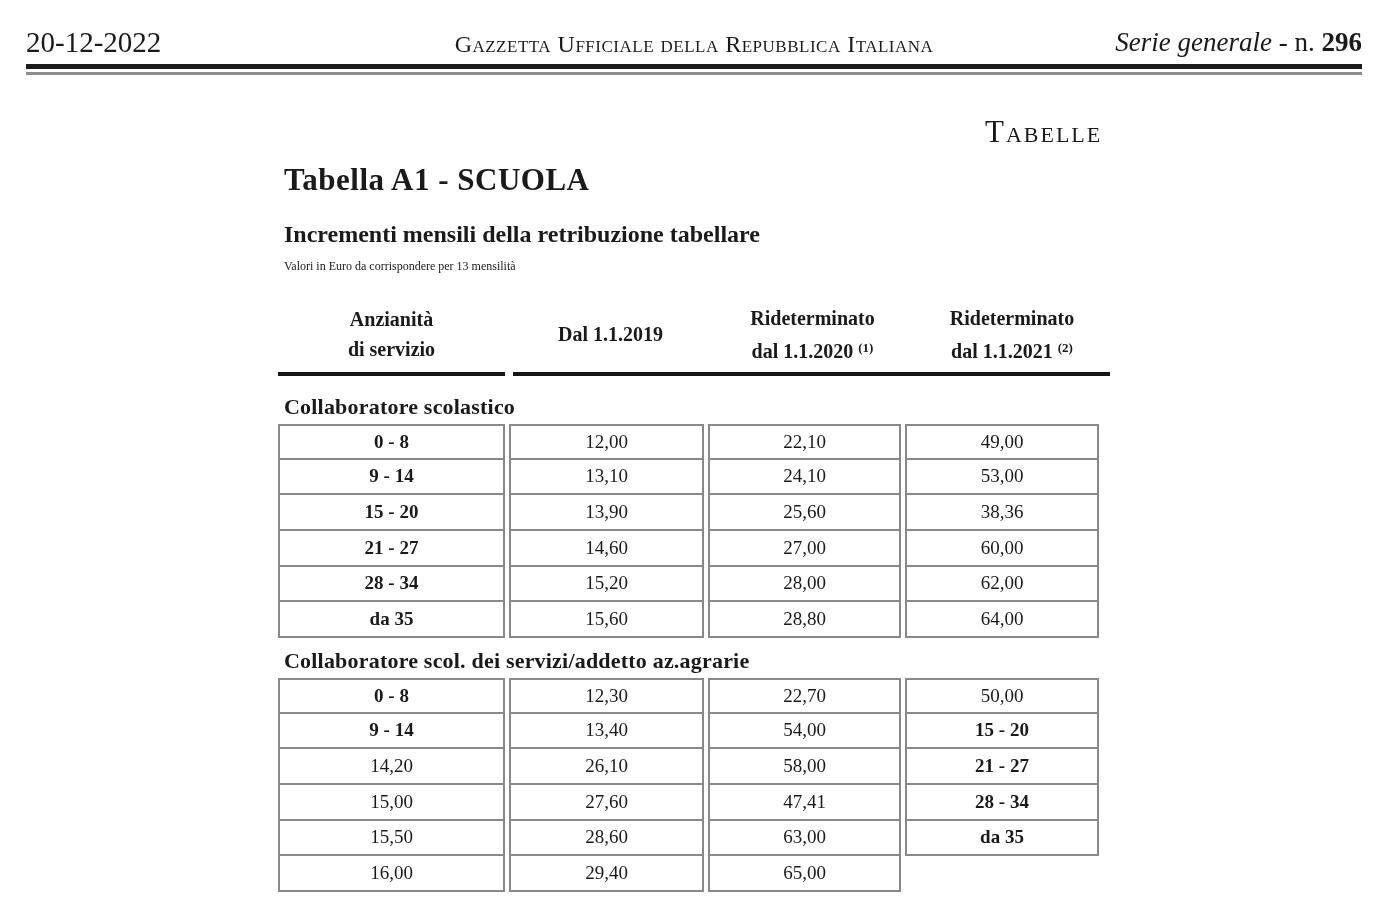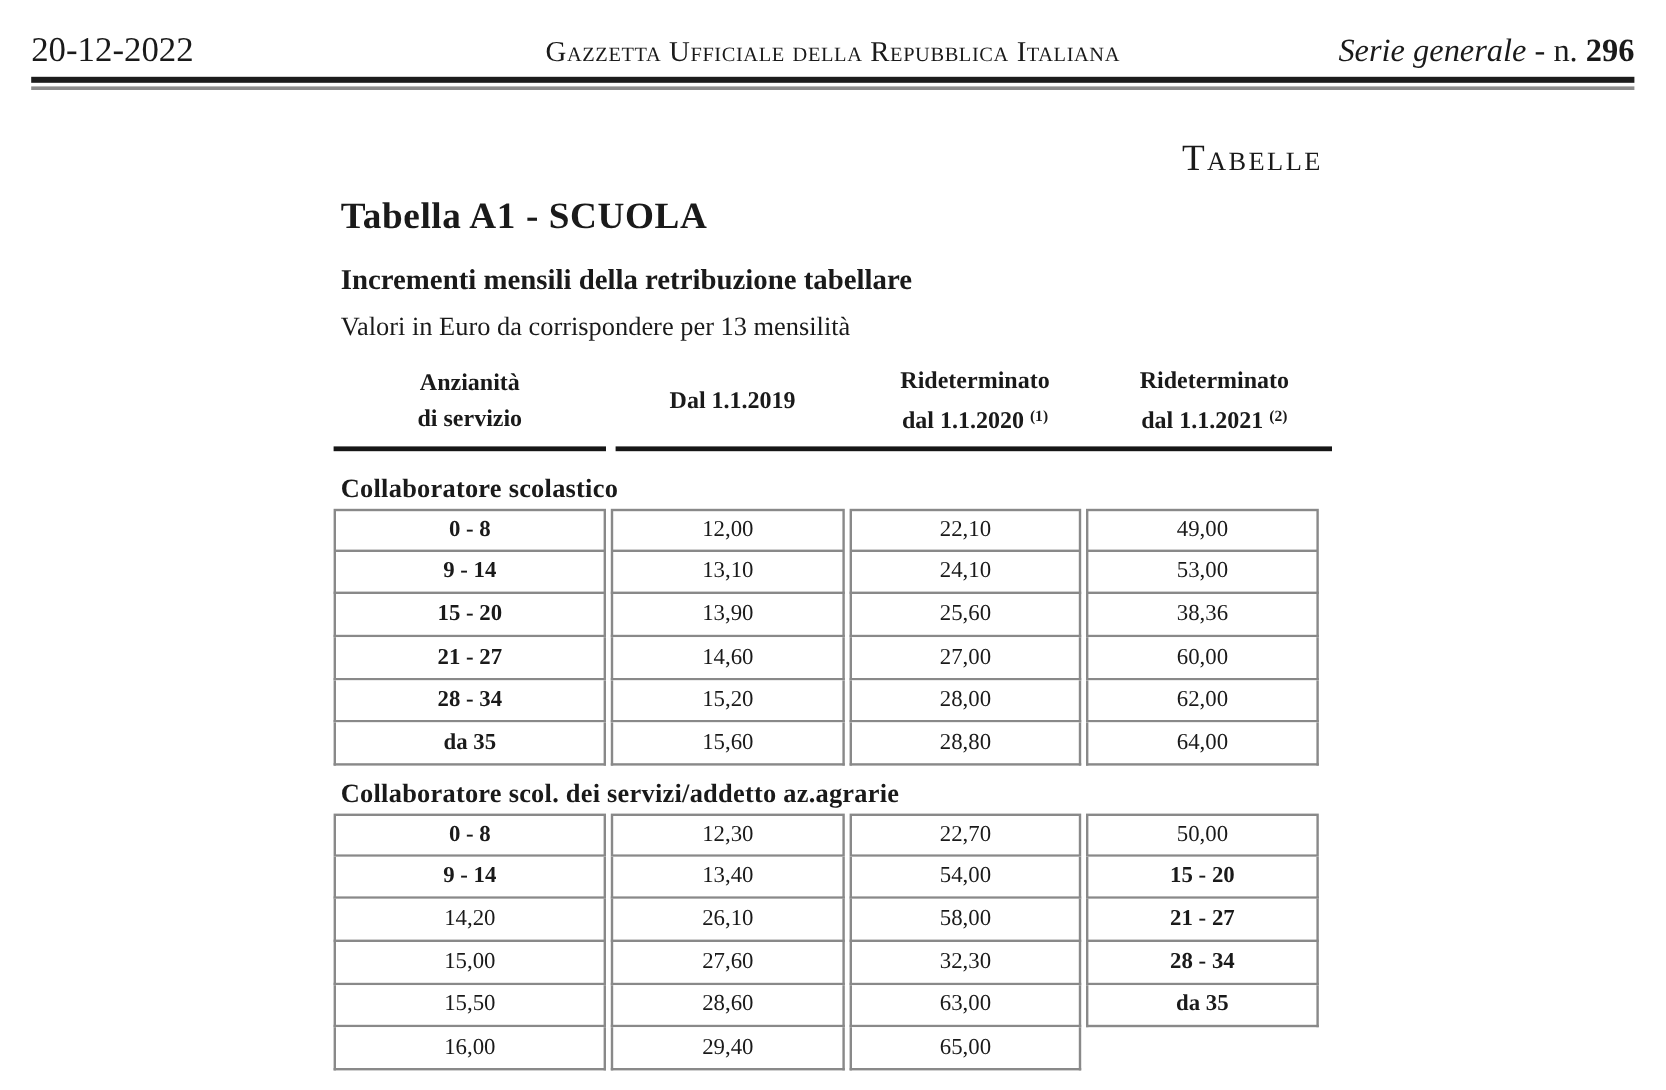--- a/index.html
+++ b/index.html
@@ -17,21 +17,21 @@
   .h-series{right:26px;top:27px;font-size:27px;white-space:nowrap;}
   .h-series .it{font-style:italic;}
   .h-series .num{font-weight:bold;margin-top:20px;}
   .rule-black{left:26px;width:1336px;top:64px;height:5px;background:#1c1c1c;}
   .rule-gray{left:26px;width:1336px;top:72px;height:3px;background:#8c8c8c;}
 
   
   .tabelle{left:985px;top:114px;font-size:31px;font-variant:small-caps;letter-spacing:2px;}
   .doc-title{left:284px;top:162px;font-size:31px;font-weight:bold;letter-spacing:0.5px;}
   .doc-subtitle{left:284px;top:221px;font-size:24px;font-weight:bold;}
-  .doc-note{left:284px;top:259px;font-size:22px;}
+  .doc-note{left:284px;top:259px;font-size:12px;}
 
   
   .thc{top:296px;height:76px;display:flex;flex-direction:column;justify-content:center;
        align-items:center;font-weight:bold;font-size:20px;line-height:30px;text-align:center;}
   .thc1{left:278px;width:227px;}
   .thc2{left:513px;width:195px;}
   .thc3{left:716px;width:193px;}
   .thc4{left:915px;width:194px;}
   .thc sup{font-size:13px;margin-left:5px;font-weight:bold;vertical-align:6px;}
   .hline{top:372px;height:4px;background:#161616;}
@@ -133,21 +133,21 @@
   <div class="cell">54,00</div>
 
   <div class="cell lab">15 - 20</div>
   <div class="cell">14,20</div>
   <div class="cell">26,10</div>
   <div class="cell">58,00</div>
 
   <div class="cell lab">21 - 27</div>
   <div class="cell">15,00</div>
   <div class="cell">27,60</div>
-  <div class="cell">32,30</div>
+  <div class="cell">47,41</div>
 
   <div class="cell lab">28 - 34</div>
   <div class="cell">15,50</div>
   <div class="cell">28,60</div>
   <div class="cell">63,00</div>
 
   <div class="cell lab">da 35</div>
   <div class="cell">16,00</div>
   <div class="cell">29,40</div>
   <div class="cell">65,00</div>

